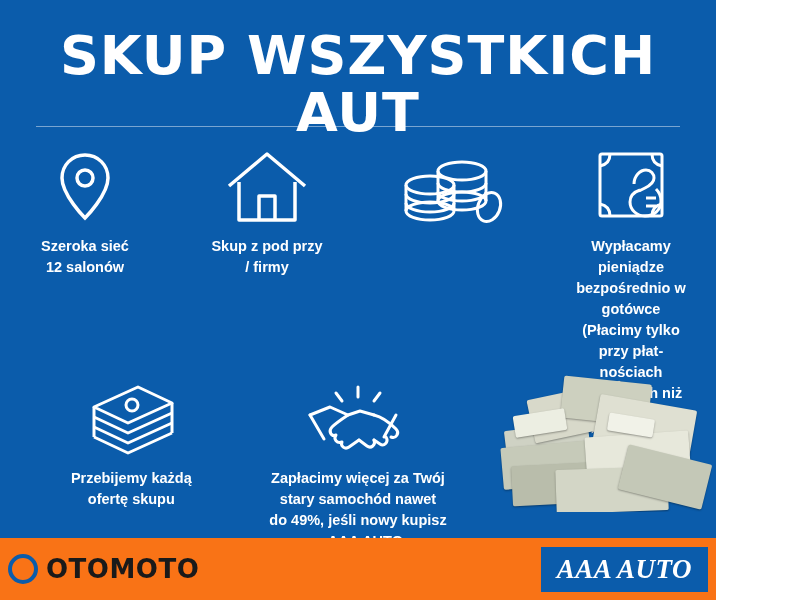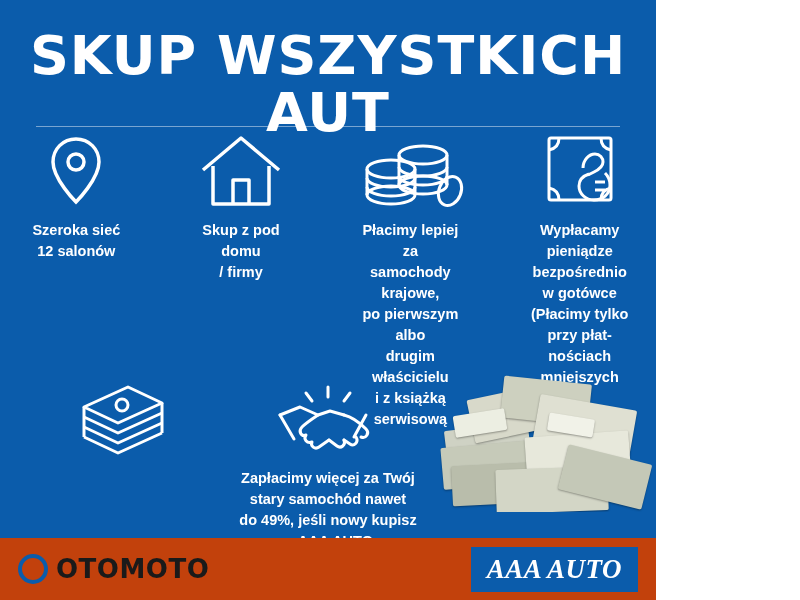--- a/index.html
+++ b/index.html
@@ -3,21 +3,21 @@
 <meta charset="utf-8">
 <style>
   * { box-sizing: border-box; margin: 0; padding: 0; }
   html, body {
     width: 800px; height: 600px;
     overflow: hidden;
     font-family: "Liberation Sans", sans-serif;
   }
   #poster {
     position: relative;
-    width: 656px; height: 600px;
+    width: 716px; height: 600px;
     background: #0b5cab;
     color: #ffffff;
     overflow: hidden;
   }
   
   .headline {
     position: absolute;
     left: 0; right: 0;
     top: 28px;
     text-align: center;
@@ -35,21 +35,21 @@
     height: 1px;
     background: rgba(255,255,255,0.45);
   }
 
   
   .row {
     position: absolute;
     display: flex;
     left: 18px; right: 18px;
   }
-  .row-1 { top: 124px; gap: 48px; }
+  .row-1 { top: 140px; gap: 48px; }
   .row-2 { top: 372px; }
 
   .cell {
     flex: 1 1 0;
     padding: 0 8px;
     text-align: center;
     display: flex;
     flex-direction: column;
     align-items: center;
   }
@@ -81,25 +81,25 @@
     position: absolute;
     border-radius: 2px;
     box-shadow: 0 1px 2px rgba(0,0,0,0.35);
   }
 
   
   .bottom-bar {
     position: absolute;
     left: 0; right: 0; bottom: 0;
     height: 62px;
-    background: #c2410c;
+    background: #f97316;
     display: flex;
     align-items: center;
     justify-content: space-between;
-    padding: 0 18px;
+    padding: 0 8px;
   }
   .otomoto {
     display: flex;
     align-items: center;
     gap: 8px;
   }
   .otomoto .o-mark {
     width: 30px; height: 30px;
     border-radius: 50%;
     border: 4px solid #0b5cab;
@@ -145,21 +145,21 @@
     </div>
 
     <div class="cell">
       <div class="icon-wrap">
         <svg width="92" height="80" viewBox="0 0 92 80">
           <path d="M8 38 L46 6 L84 38" fill="none" stroke="#ffffff" stroke-width="3.5" stroke-linejoin="round"></path>
           <path d="M18 34 V72 H74 V34" fill="none" stroke="#ffffff" stroke-width="3.5" stroke-linejoin="round"></path>
           <path d="M38 72 V48 H54 V72" fill="none" stroke="#ffffff" stroke-width="3.5" stroke-linejoin="round"></path>
         </svg>
       </div>
-      <div class="caption">Skup z pod domu
+      <div class="caption">Skup z pod przy
 / firmy</div>
     </div>
 
     <div class="cell">
       <div class="icon-wrap">
         <svg width="110" height="82" viewBox="0 0 110 82">
           <g fill="none" stroke="#ffffff" stroke-width="3">
             <ellipse cx="68" cy="24" rx="24" ry="9"></ellipse>
             <path d="M44 24 V54"></path>
               <path d="M92 24 V54"></path>
@@ -169,25 +169,20 @@
             <ellipse cx="36" cy="38" rx="24" ry="9"></ellipse>
             <path d="M12 38 V64"></path>
               <path d="M60 38 V64"></path>
             <ellipse cx="36" cy="64" rx="24" ry="9"></ellipse>
             <path d="M12 47 a24 9 0 0 0 48 0"></path>
             <path d="M12 56 a24 9 0 0 0 48 0"></path>
             <ellipse cx="95" cy="60" rx="11" ry="15" transform="rotate(22 95 60)"></ellipse>
           </g>
         </svg>
       </div>
-      <div class="caption">Płacimy lepiej za
-samochody krajowe,
-po pierwszym albo
-drugim właścicielu
-i z książką serwisową</div>
     </div>
 
     <div class="cell">
       <div class="icon-wrap">
         <svg width="86" height="84" viewBox="0 0 86 84">
           <g fill="none" stroke="#ffffff" stroke-width="3">
             <rect x="12" y="8" width="62" height="62" rx="2"></rect>
             <path d="M12 20 q10 -2 10 -12"></path>
             <path d="M74 20 q-10 -2 -10 -12"></path>
             <path d="M12 58 q10 2 10 12"></path>
@@ -221,20 +216,22 @@
               <path d="M96 22 V32"></path>
             <path d="M18 46 L52 62 L96 42"></path>
             <path d="M18 36 V46"></path>
               <path d="M96 32 V42"></path>
             <path d="M18 56 L52 72 L96 52"></path>
             <path d="M18 46 V56"></path>
               <path d="M96 42 V52"></path>
           </g>
         </svg>
       </div>
+      <div class="caption">Przebijemy każdą
+ofertę skupu</div>
     </div>
 
     <div class="cell">
       <div class="icon-wrap">
         <svg width="112" height="78" viewBox="0 0 112 78">
           <g fill="none" stroke="#ffffff" stroke-width="3" stroke-linecap="round" stroke-linejoin="round">
             <path d="M56 6 V16"></path>
             <path d="M34 12 L40 20"></path>
             <path d="M78 12 L72 20"></path>
             <path d="M8 34 L28 26 L46 34 L58 30 L72 34"></path>

